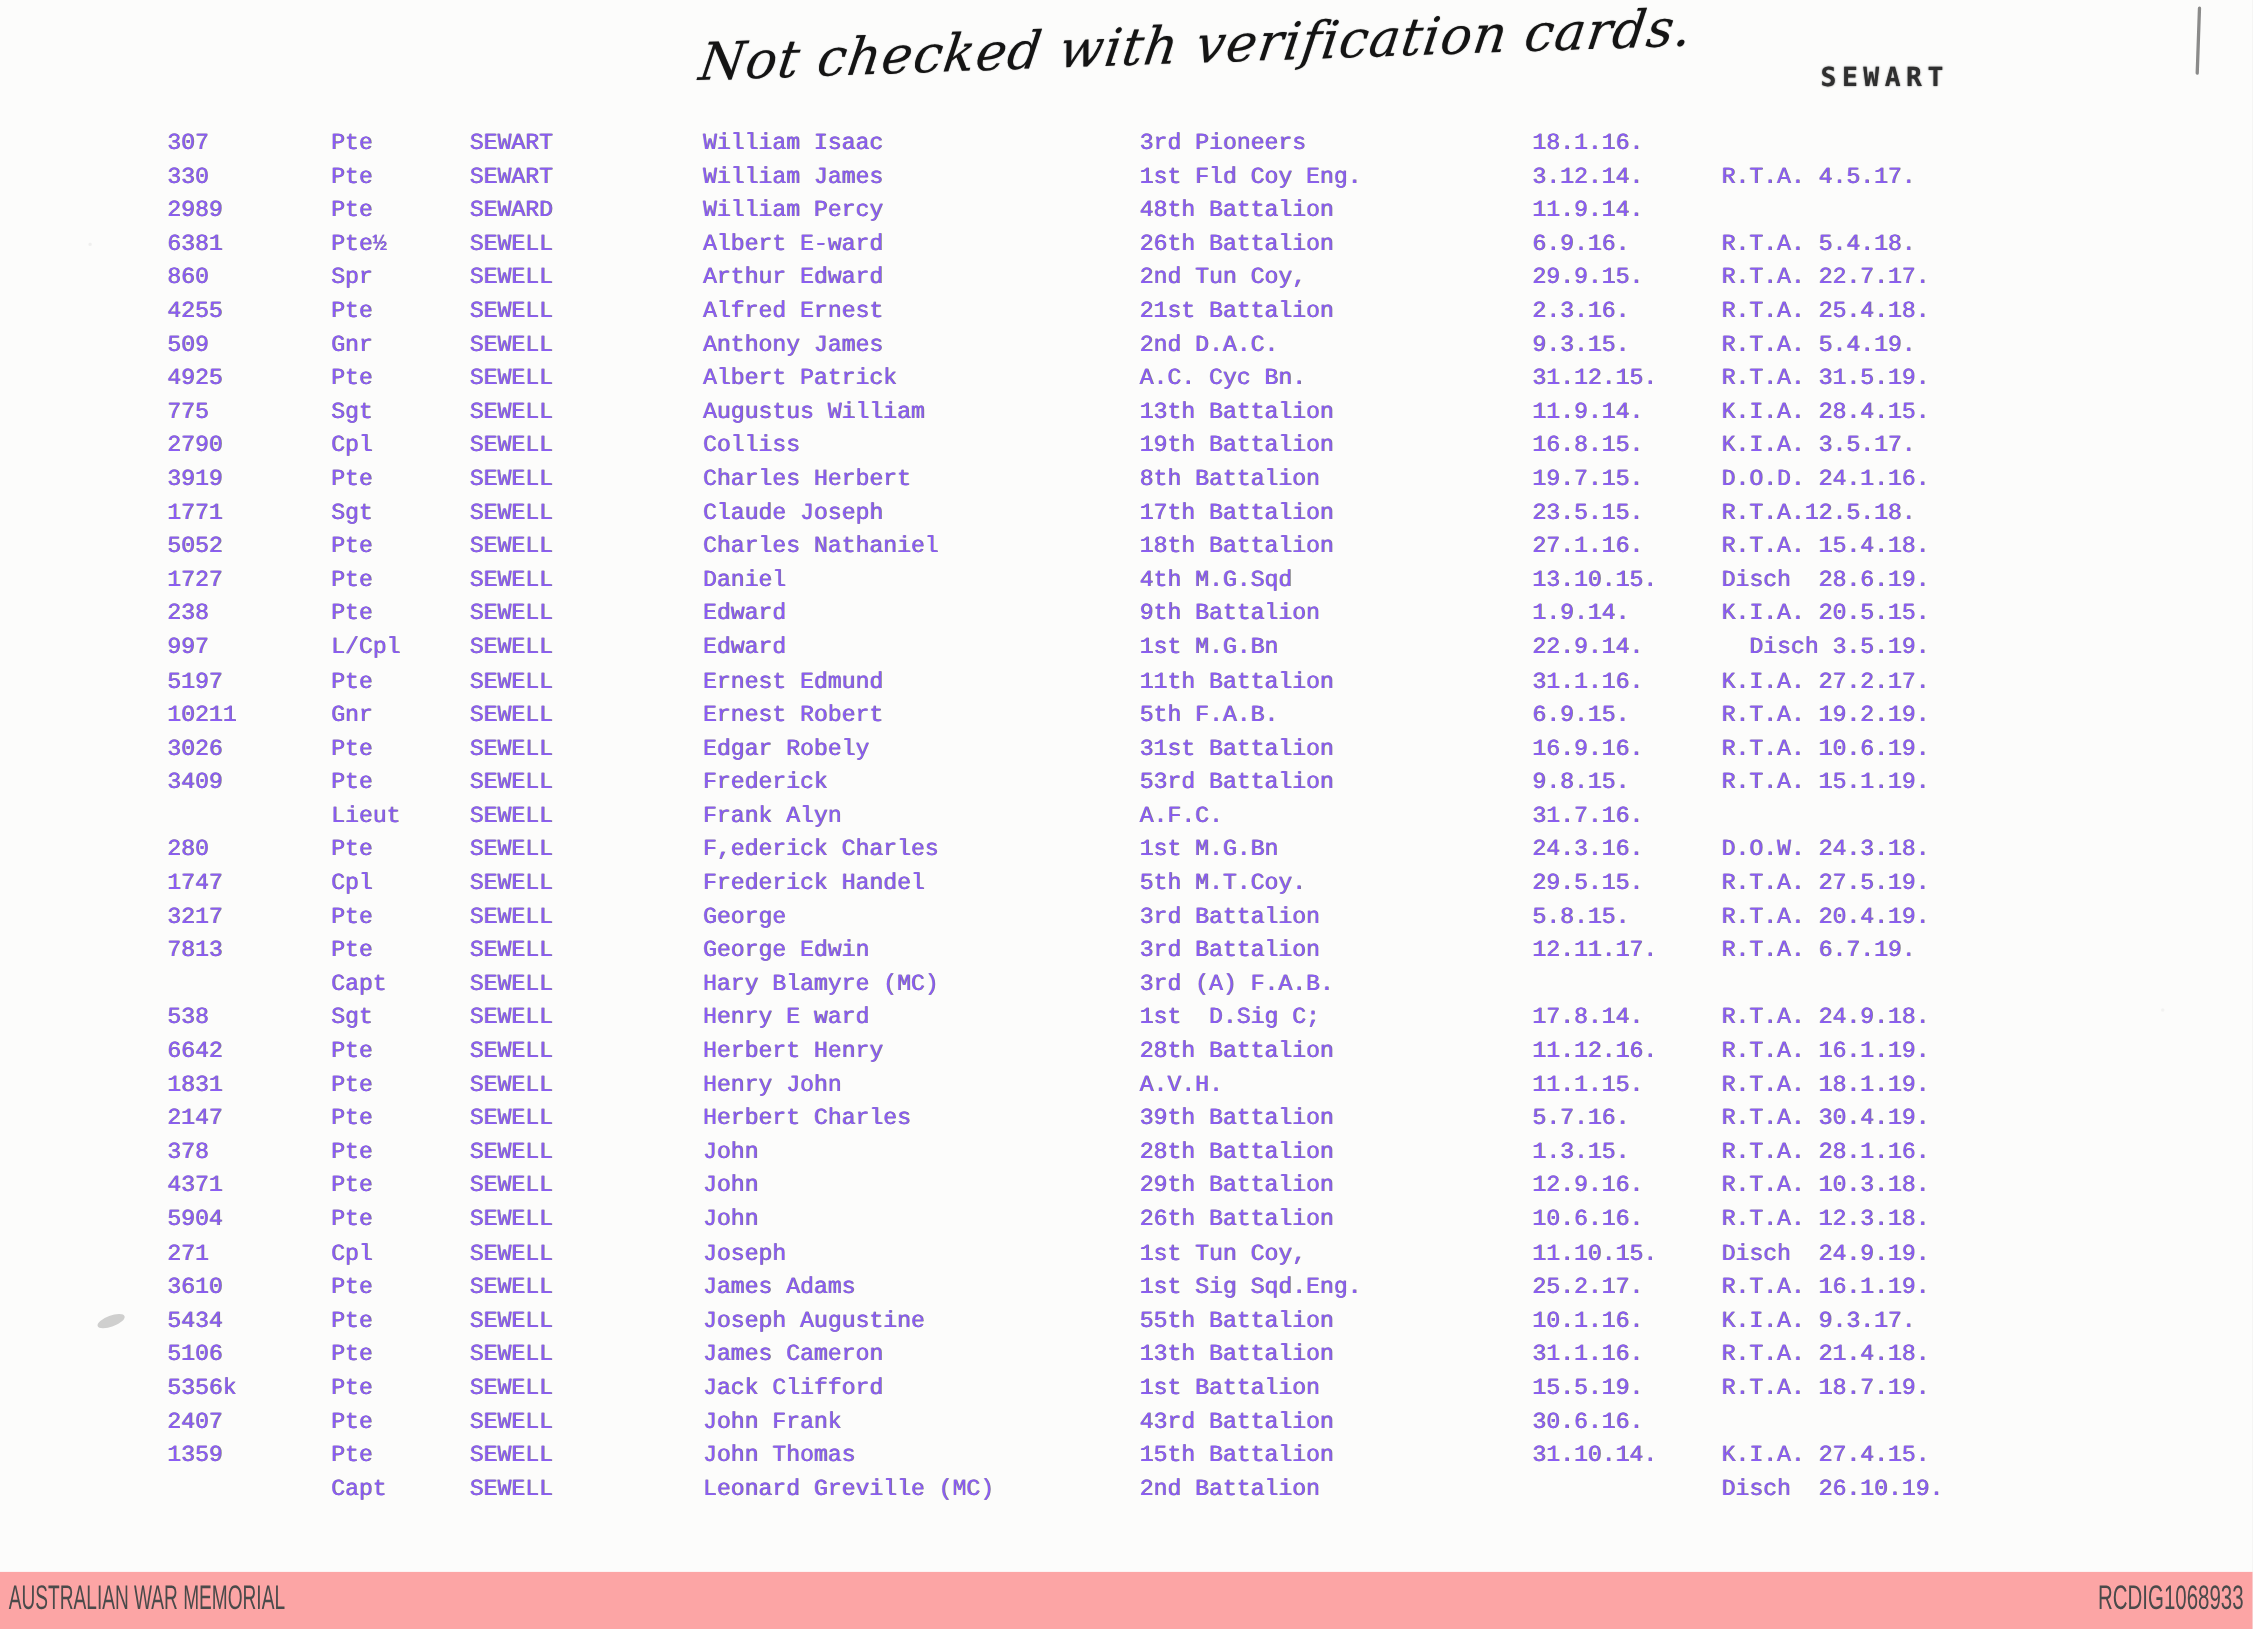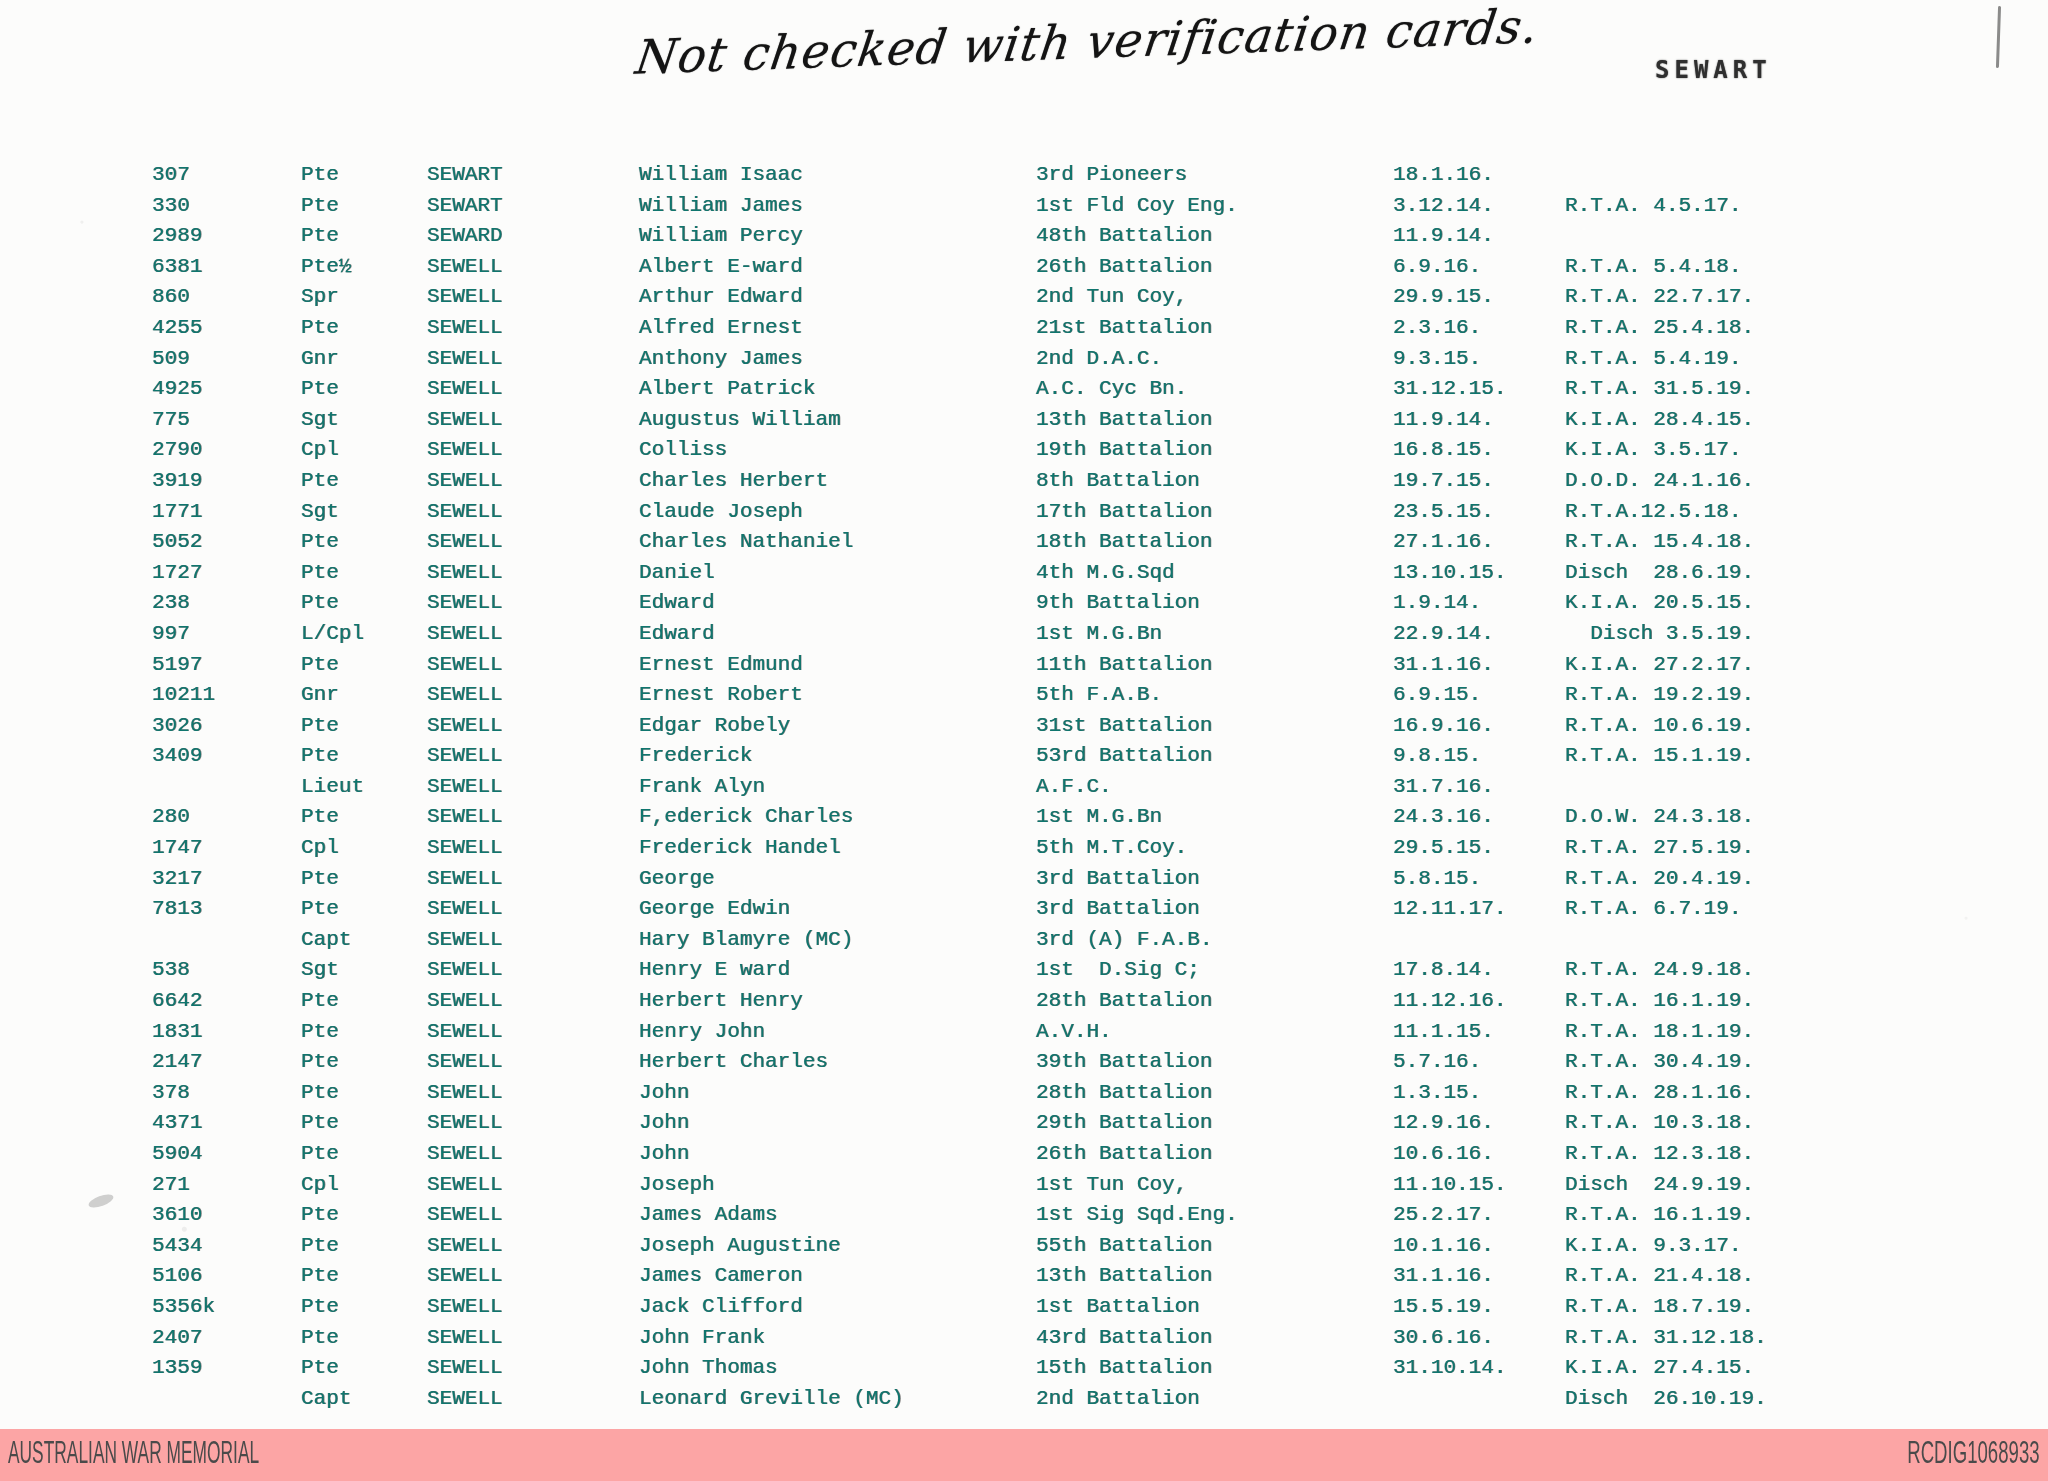--- a/index.html
+++ b/index.html
@@ -14,22 +14,22 @@
       radial-gradient(circle at 55% 97%, rgba(0,0,0,.04) 0 1px, transparent 2px);}
   .note{position:absolute;left:636px;top:14px;
         font-family:"DejaVu Serif",serif;font-style:italic;font-size:47px;
         letter-spacing:1px;color:#141414;white-space:nowrap;
         transform:rotate(-2deg) skewX(-10deg);
         text-shadow:0 0 1px rgba(0,0,0,.55);}
   .surname-label{position:absolute;left:1655px;top:56px;
         font-family:"DejaVu Sans Mono",monospace;font-weight:700;font-size:24px;
         letter-spacing:5px;color:#2f2f2f;text-shadow:0 0 1.5px rgba(60,60,60,.9);}
   .roster{position:absolute;left:152px;top:116px;width:1760px;
-        font-size:21px;color:#0f766e;filter:blur(.2px);
-        text-shadow:.6px 0 0 rgba(25,25,25,.55), -.4px 0 0 rgba(25,25,25,.3);margin-top:44px;}
+        font-size:21px;color:#8b5cf6;filter:blur(.2px);
+        text-shadow:.6px 0 0 rgba(25,25,25,.55), -.4px 0 0 rgba(25,25,25,.3);}
   .row{display:grid;grid-template-columns:149px 126px 212px 397px 357px 172px 480px;
         height:30.6px;line-height:30.6px;}
   .cell{white-space:pre;overflow:visible;}
   .edge-mark{position:absolute;left:1997px;top:6px;width:3px;height:62px;
         background:rgba(45,45,45,.55);transform:rotate(2deg);border-radius:2px;}
   .smudge{position:absolute;left:88px;top:1196px;width:26px;height:10px;
         background:rgba(70,70,70,.25);border-radius:50%;transform:rotate(-20deg);}
   .footer{position:absolute;left:0;bottom:0;width:100%;height:52px;background:#fca5a5;}
   .footer-left{position:absolute;left:8px;bottom:10px;
         font-family:"Liberation Sans",sans-serif;font-size:31px;color:#4a4a4a;
@@ -391,21 +391,20 @@
         <span class="cell c5">15.5.19.</span>
         <span class="cell c6">R.T.A. 18.7.19.</span>
       </div>
       <div class="row">
         <span class="cell c0">2407</span>
         <span class="cell c1">Pte</span>
         <span class="cell c2">SEWELL</span>
         <span class="cell c3">John Frank</span>
         <span class="cell c4">43rd Battalion</span>
         <span class="cell c5">30.6.16.</span>
-        <span class="cell c6">R.T.A. 31.12.18.</span>
       </div>
       <div class="row">
         <span class="cell c0">1359</span>
         <span class="cell c1">Pte</span>
         <span class="cell c2">SEWELL</span>
         <span class="cell c3">John Thomas</span>
         <span class="cell c4">15th Battalion</span>
         <span class="cell c5">31.10.14.</span>
         <span class="cell c6">K.I.A. 27.4.15.</span>
       </div>

